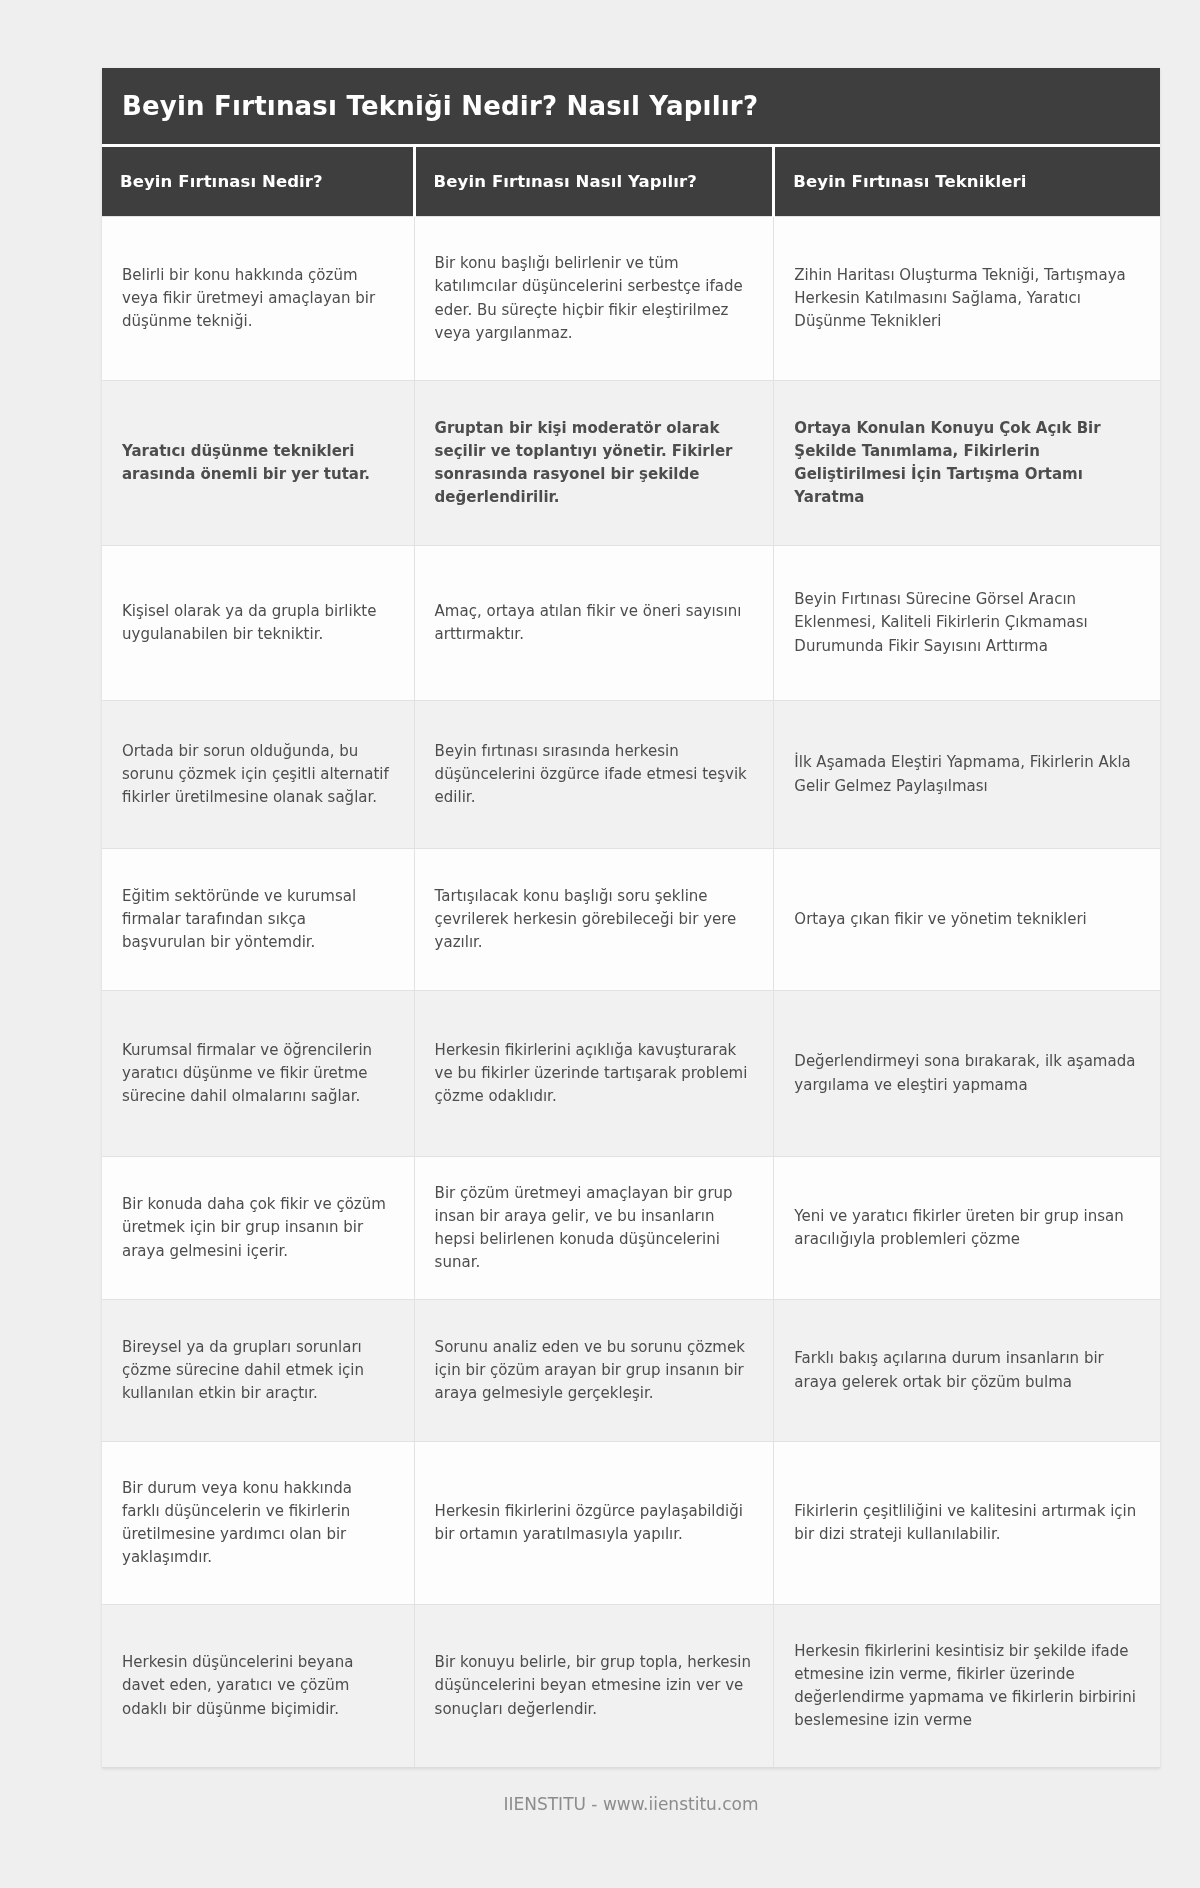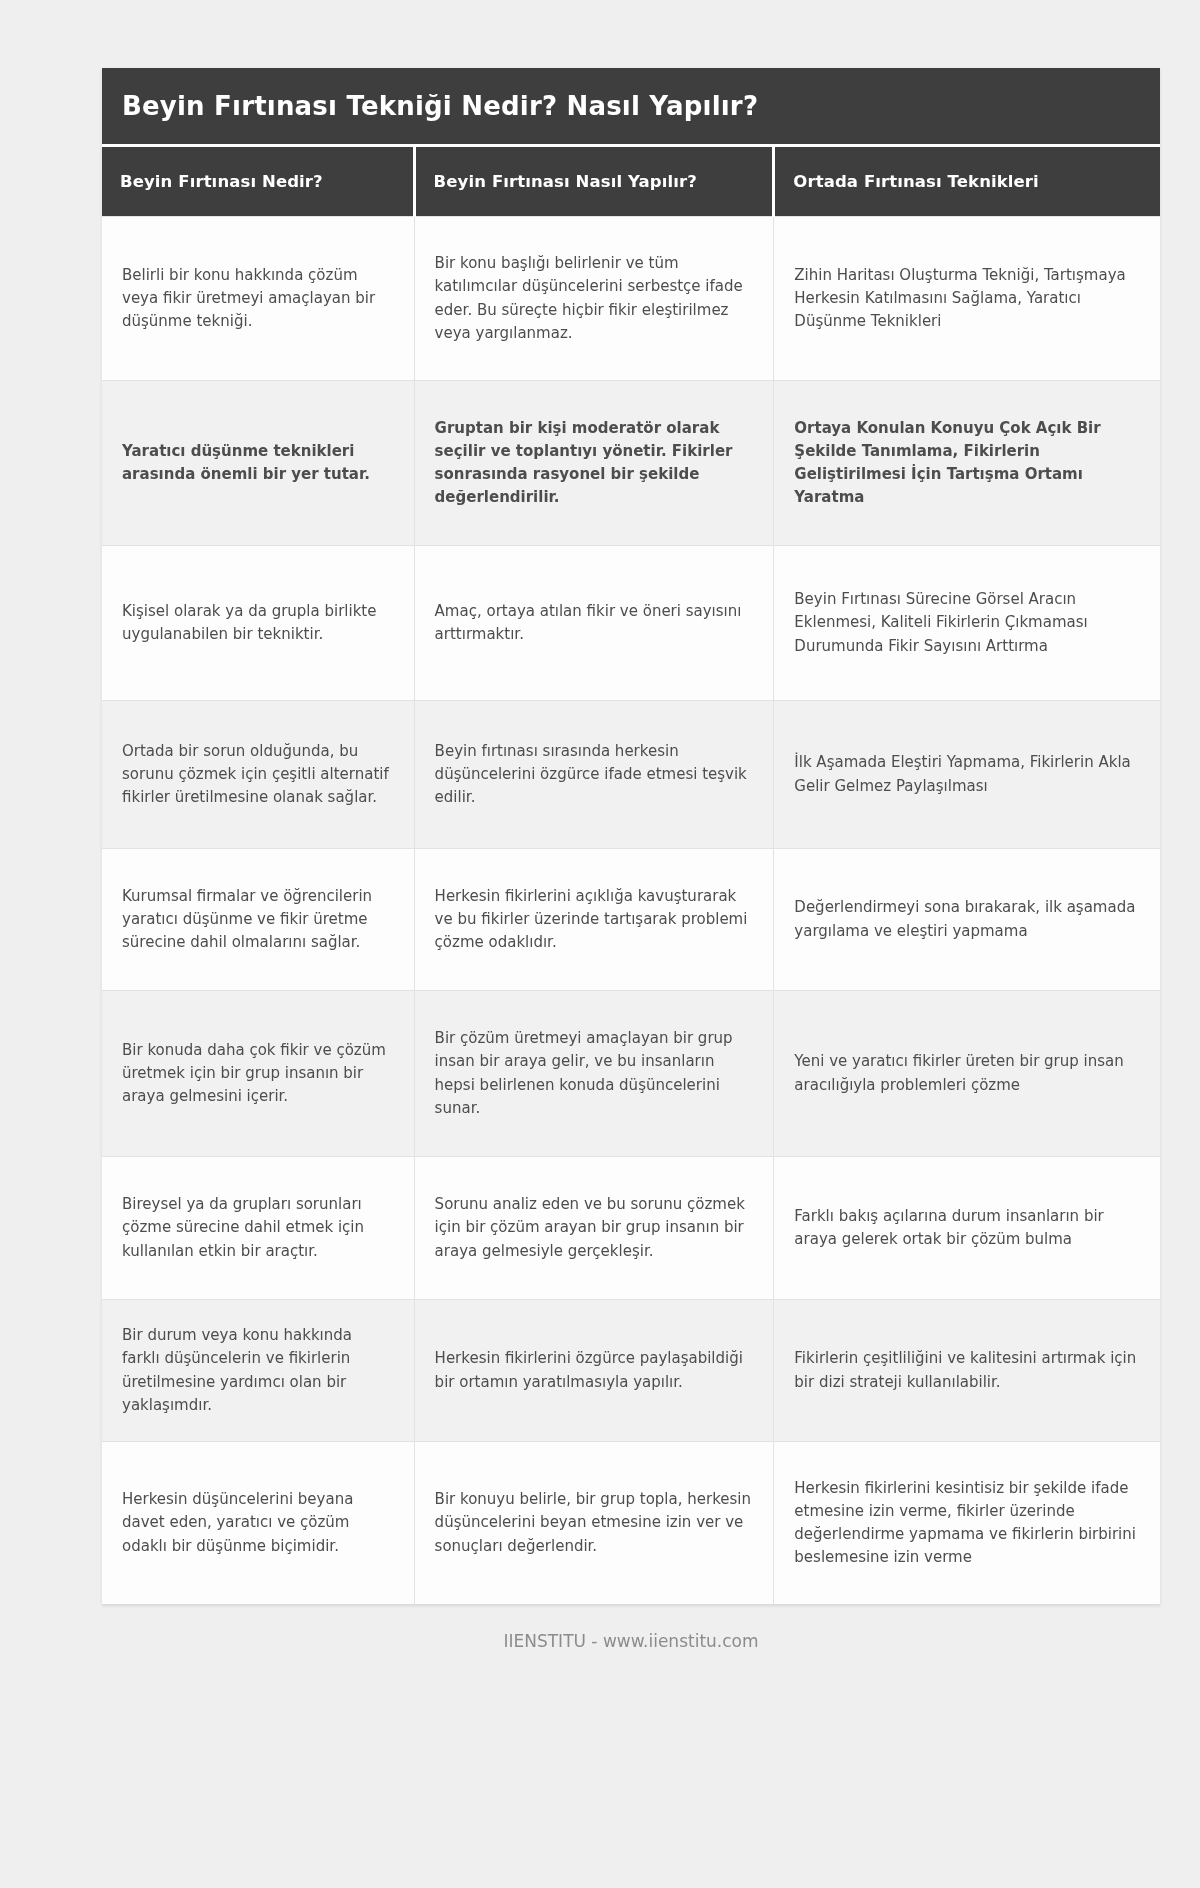--- a/index.html
+++ b/index.html
@@ -67,21 +67,21 @@
   tbody tr:nth-child(even) { background: var(--row-alt-bg); }
   tbody tr:nth-child(1)  { height: 164px; }
   tbody tr:nth-child(2)  { height: 165px; font-weight: bold; }
   tbody tr:nth-child(3)  { height: 155px; }
   tbody tr:nth-child(4)  { height: 148px; }
   tbody tr:nth-child(5)  { height: 142px; }
   tbody tr:nth-child(6)  { height: 166px; }
   tbody tr:nth-child(7)  { height: 143px; border-radius: 20px; }
   tbody tr:nth-child(8)  { height: 142px; }
   tbody tr:nth-child(9)  { height: 163px; }
-  tbody tr:nth-child(10) { height: 163px; text-decoration: underline; }
+  tbody tr:nth-child(10) { height: 163px; }
   tbody tr:last-child td { border-bottom: 1px solid #dcdcdc; }
   .footer {
     text-align: center;
     color: var(--footer-text);
     font-size: 17px;
     margin: 26px 0 0 0;
     width: 1058px;
     margin-left: 70px;
     padding-bottom: 60px;
   }
@@ -95,21 +95,21 @@
     <table class="info-table">
       <colgroup>
         <col class="c1">
           <col class="c2">
           <col class="c3">
       </colgroup>
       <thead>
         <tr>
           <th>Beyin Fırtınası Nedir?</th>
           <th>Beyin Fırtınası Nasıl Yapılır?</th>
-          <th>Ortada Fırtınası Teknikleri</th>
+          <th>Beyin Fırtınası Teknikleri</th>
         </tr>
       </thead>
       <tbody>
           <tr>
             <td>Belirli bir konu hakkında çözüm veya fikir üretmeyi amaçlayan bir düşünme tekniği.</td>
             <td>Bir konu başlığı belirlenir ve tüm katılımcılar düşüncelerini serbestçe ifade eder. Bu süreçte hiçbir fikir eleştirilmez veya yargılanmaz.</td>
             <td>Zihin Haritası Oluşturma Tekniği, Tartışmaya Herkesin Katılmasını Sağlama, Yaratıcı Düşünme Teknikleri</td>
           </tr>
           <tr>
             <td>Yaratıcı düşünme teknikleri arasında önemli bir yer tutar.</td>
@@ -118,20 +118,25 @@
           </tr>
           <tr>
             <td>Kişisel olarak ya da grupla birlikte uygulanabilen bir tekniktir.</td>
             <td>Amaç, ortaya atılan fikir ve öneri sayısını arttırmaktır.</td>
             <td>Beyin Fırtınası Sürecine Görsel Aracın Eklenmesi, Kaliteli Fikirlerin Çıkmaması Durumunda Fikir Sayısını Arttırma</td>
           </tr>
           <tr>
             <td>Ortada bir sorun olduğunda, bu sorunu çözmek için çeşitli alternatif fikirler üretilmesine olanak sağlar.</td>
             <td>Beyin fırtınası sırasında herkesin düşüncelerini özgürce ifade etmesi teşvik edilir.</td>
             <td>İlk Aşamada Eleştiri Yapmama, Fikirlerin Akla Gelir Gelmez Paylaşılması</td>
+          </tr>
+          <tr>
+            <td>Eğitim sektöründe ve kurumsal firmalar tarafından sıkça başvurulan bir yöntemdir.</td>
+            <td>Tartışılacak konu başlığı soru şekline çevrilerek herkesin görebileceği bir yere yazılır.</td>
+            <td>Ortaya çıkan fikir ve yönetim teknikleri</td>
           </tr>
           <tr>
             <td>Kurumsal firmalar ve öğrencilerin yaratıcı düşünme ve fikir üretme sürecine dahil olmalarını sağlar.</td>
             <td>Herkesin fikirlerini açıklığa kavuşturarak ve bu fikirler üzerinde tartışarak problemi çözme odaklıdır.</td>
             <td>Değerlendirmeyi sona bırakarak, ilk aşamada yargılama ve eleştiri yapmama</td>
           </tr>
           <tr>
             <td>Bir konuda daha çok fikir ve çözüm üretmek için bir grup insanın bir araya gelmesini içerir.</td>
             <td>Bir çözüm üretmeyi amaçlayan bir grup insan bir araya gelir, ve bu insanların hepsi belirlenen konuda düşüncelerini sunar.</td>
             <td>Yeni ve yaratıcı fikirler üreten bir grup insan aracılığıyla problemleri çözme</td>

